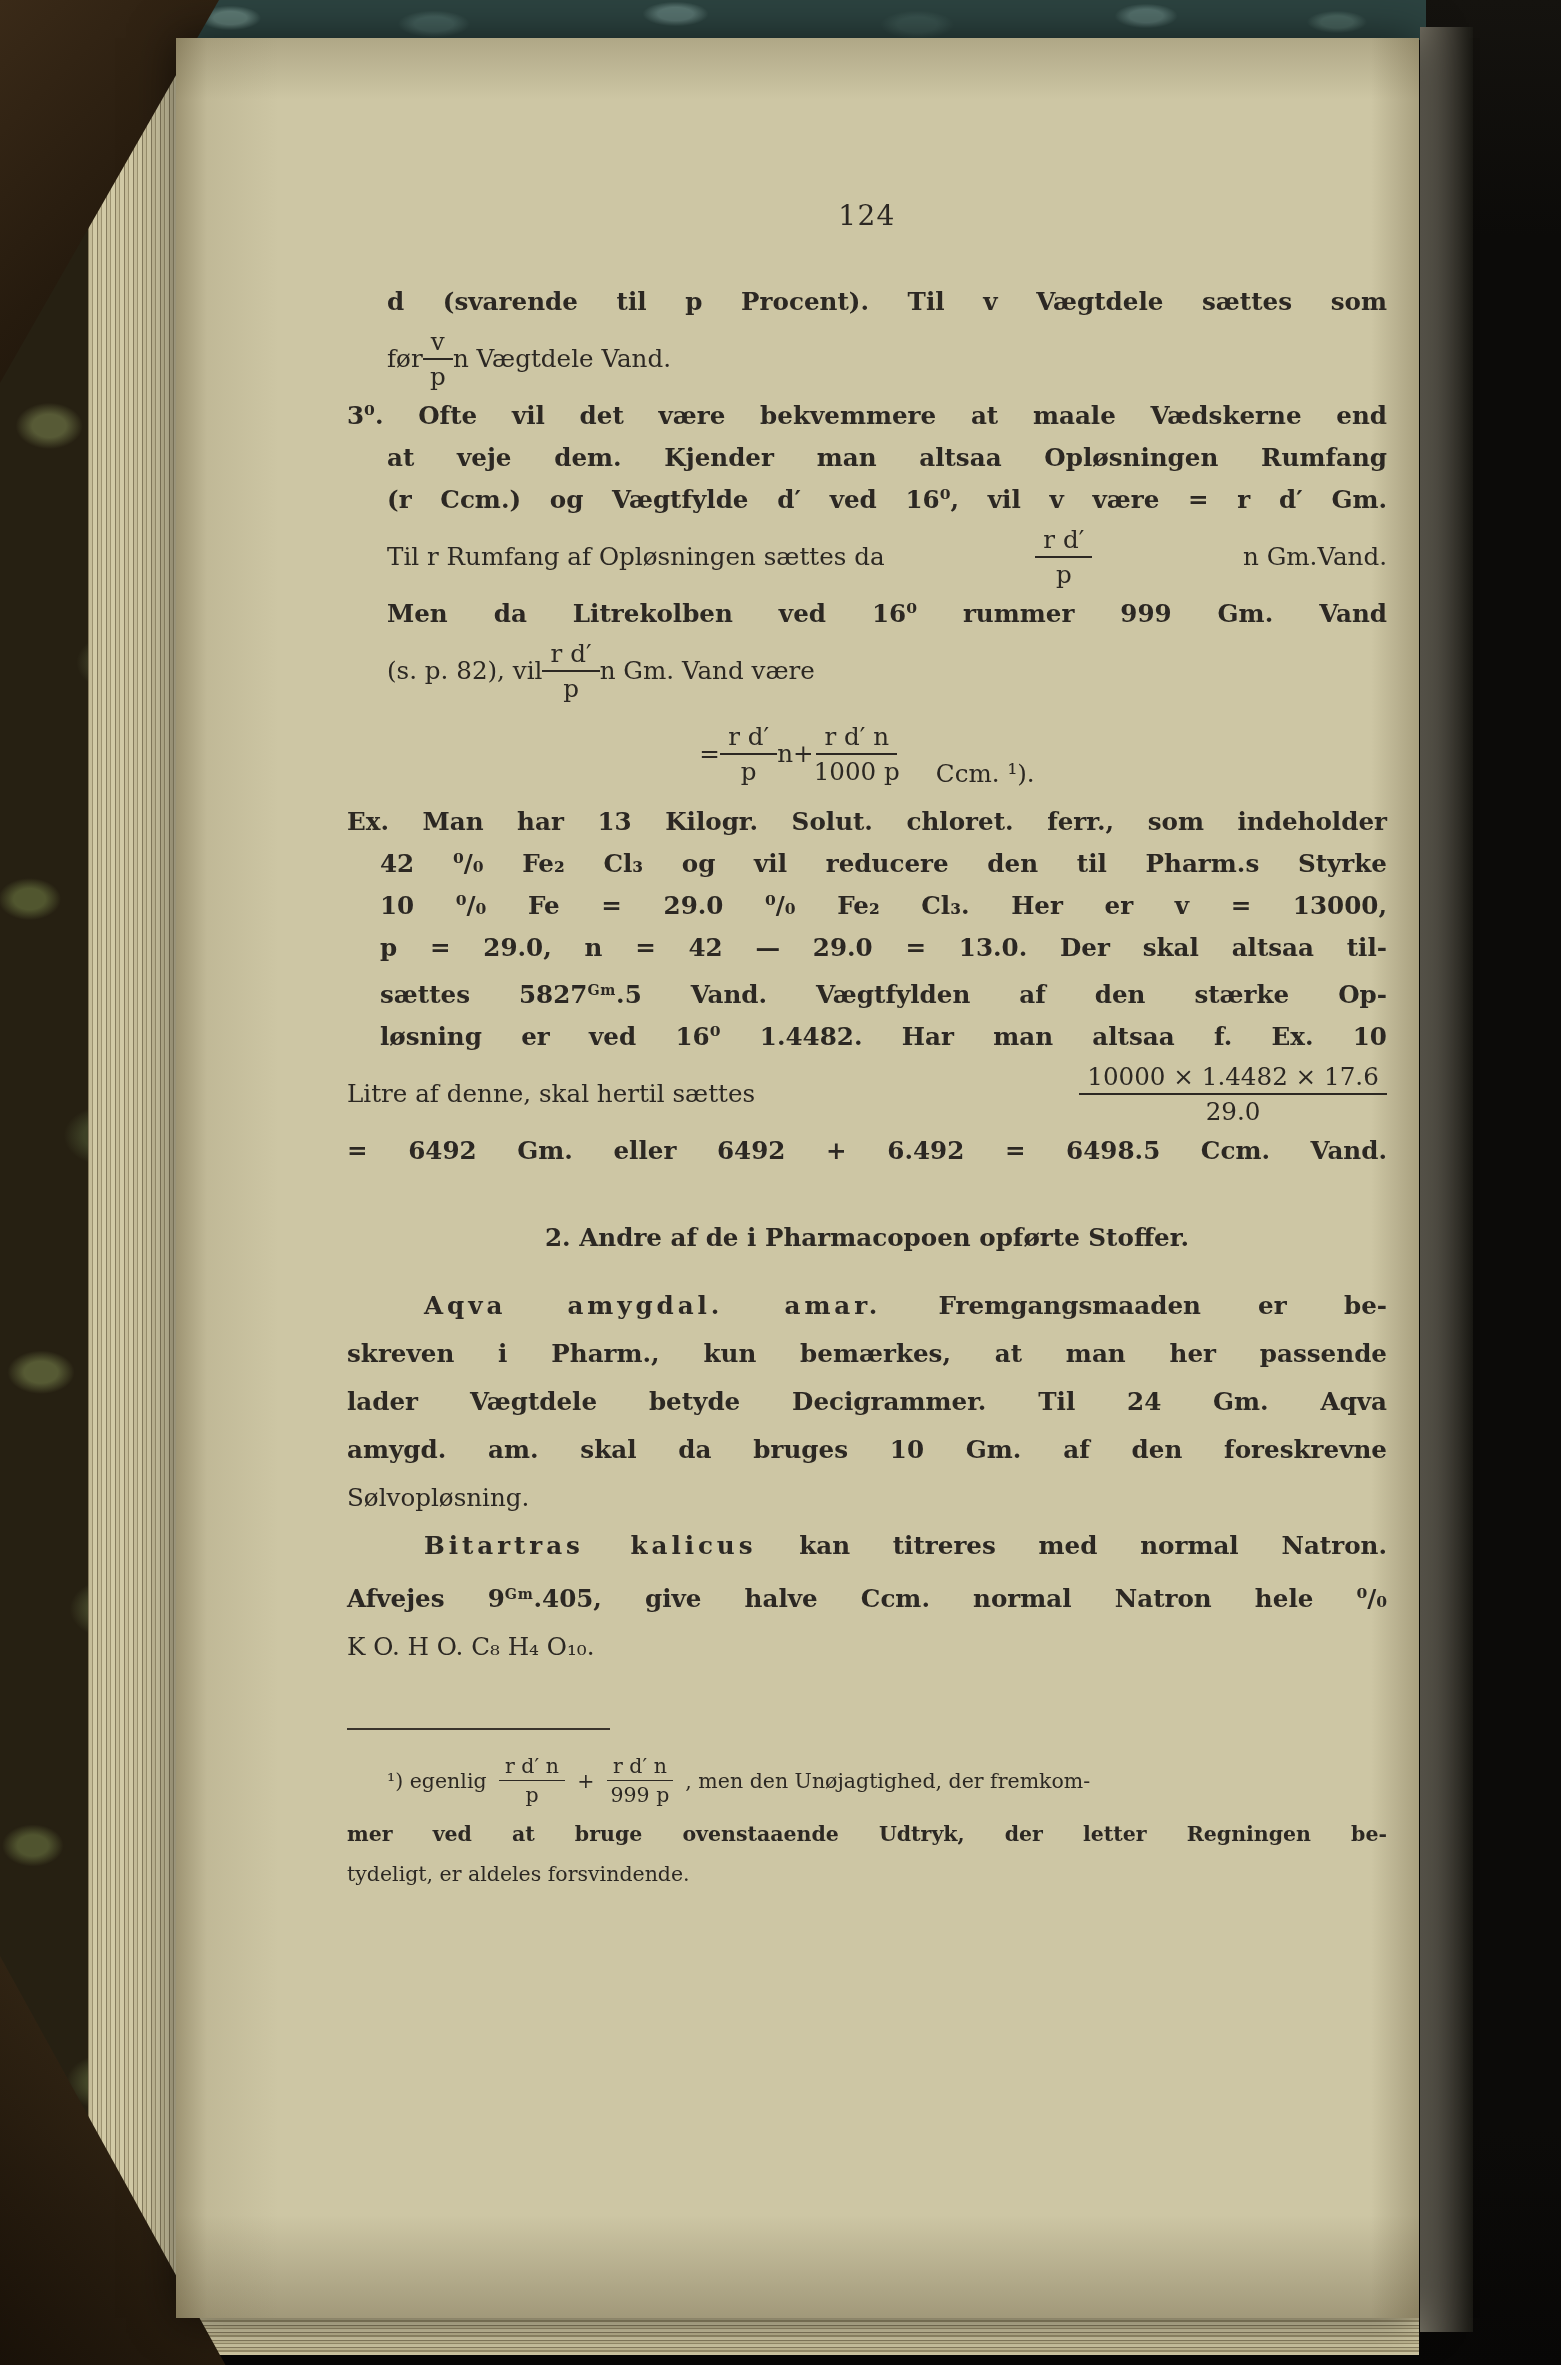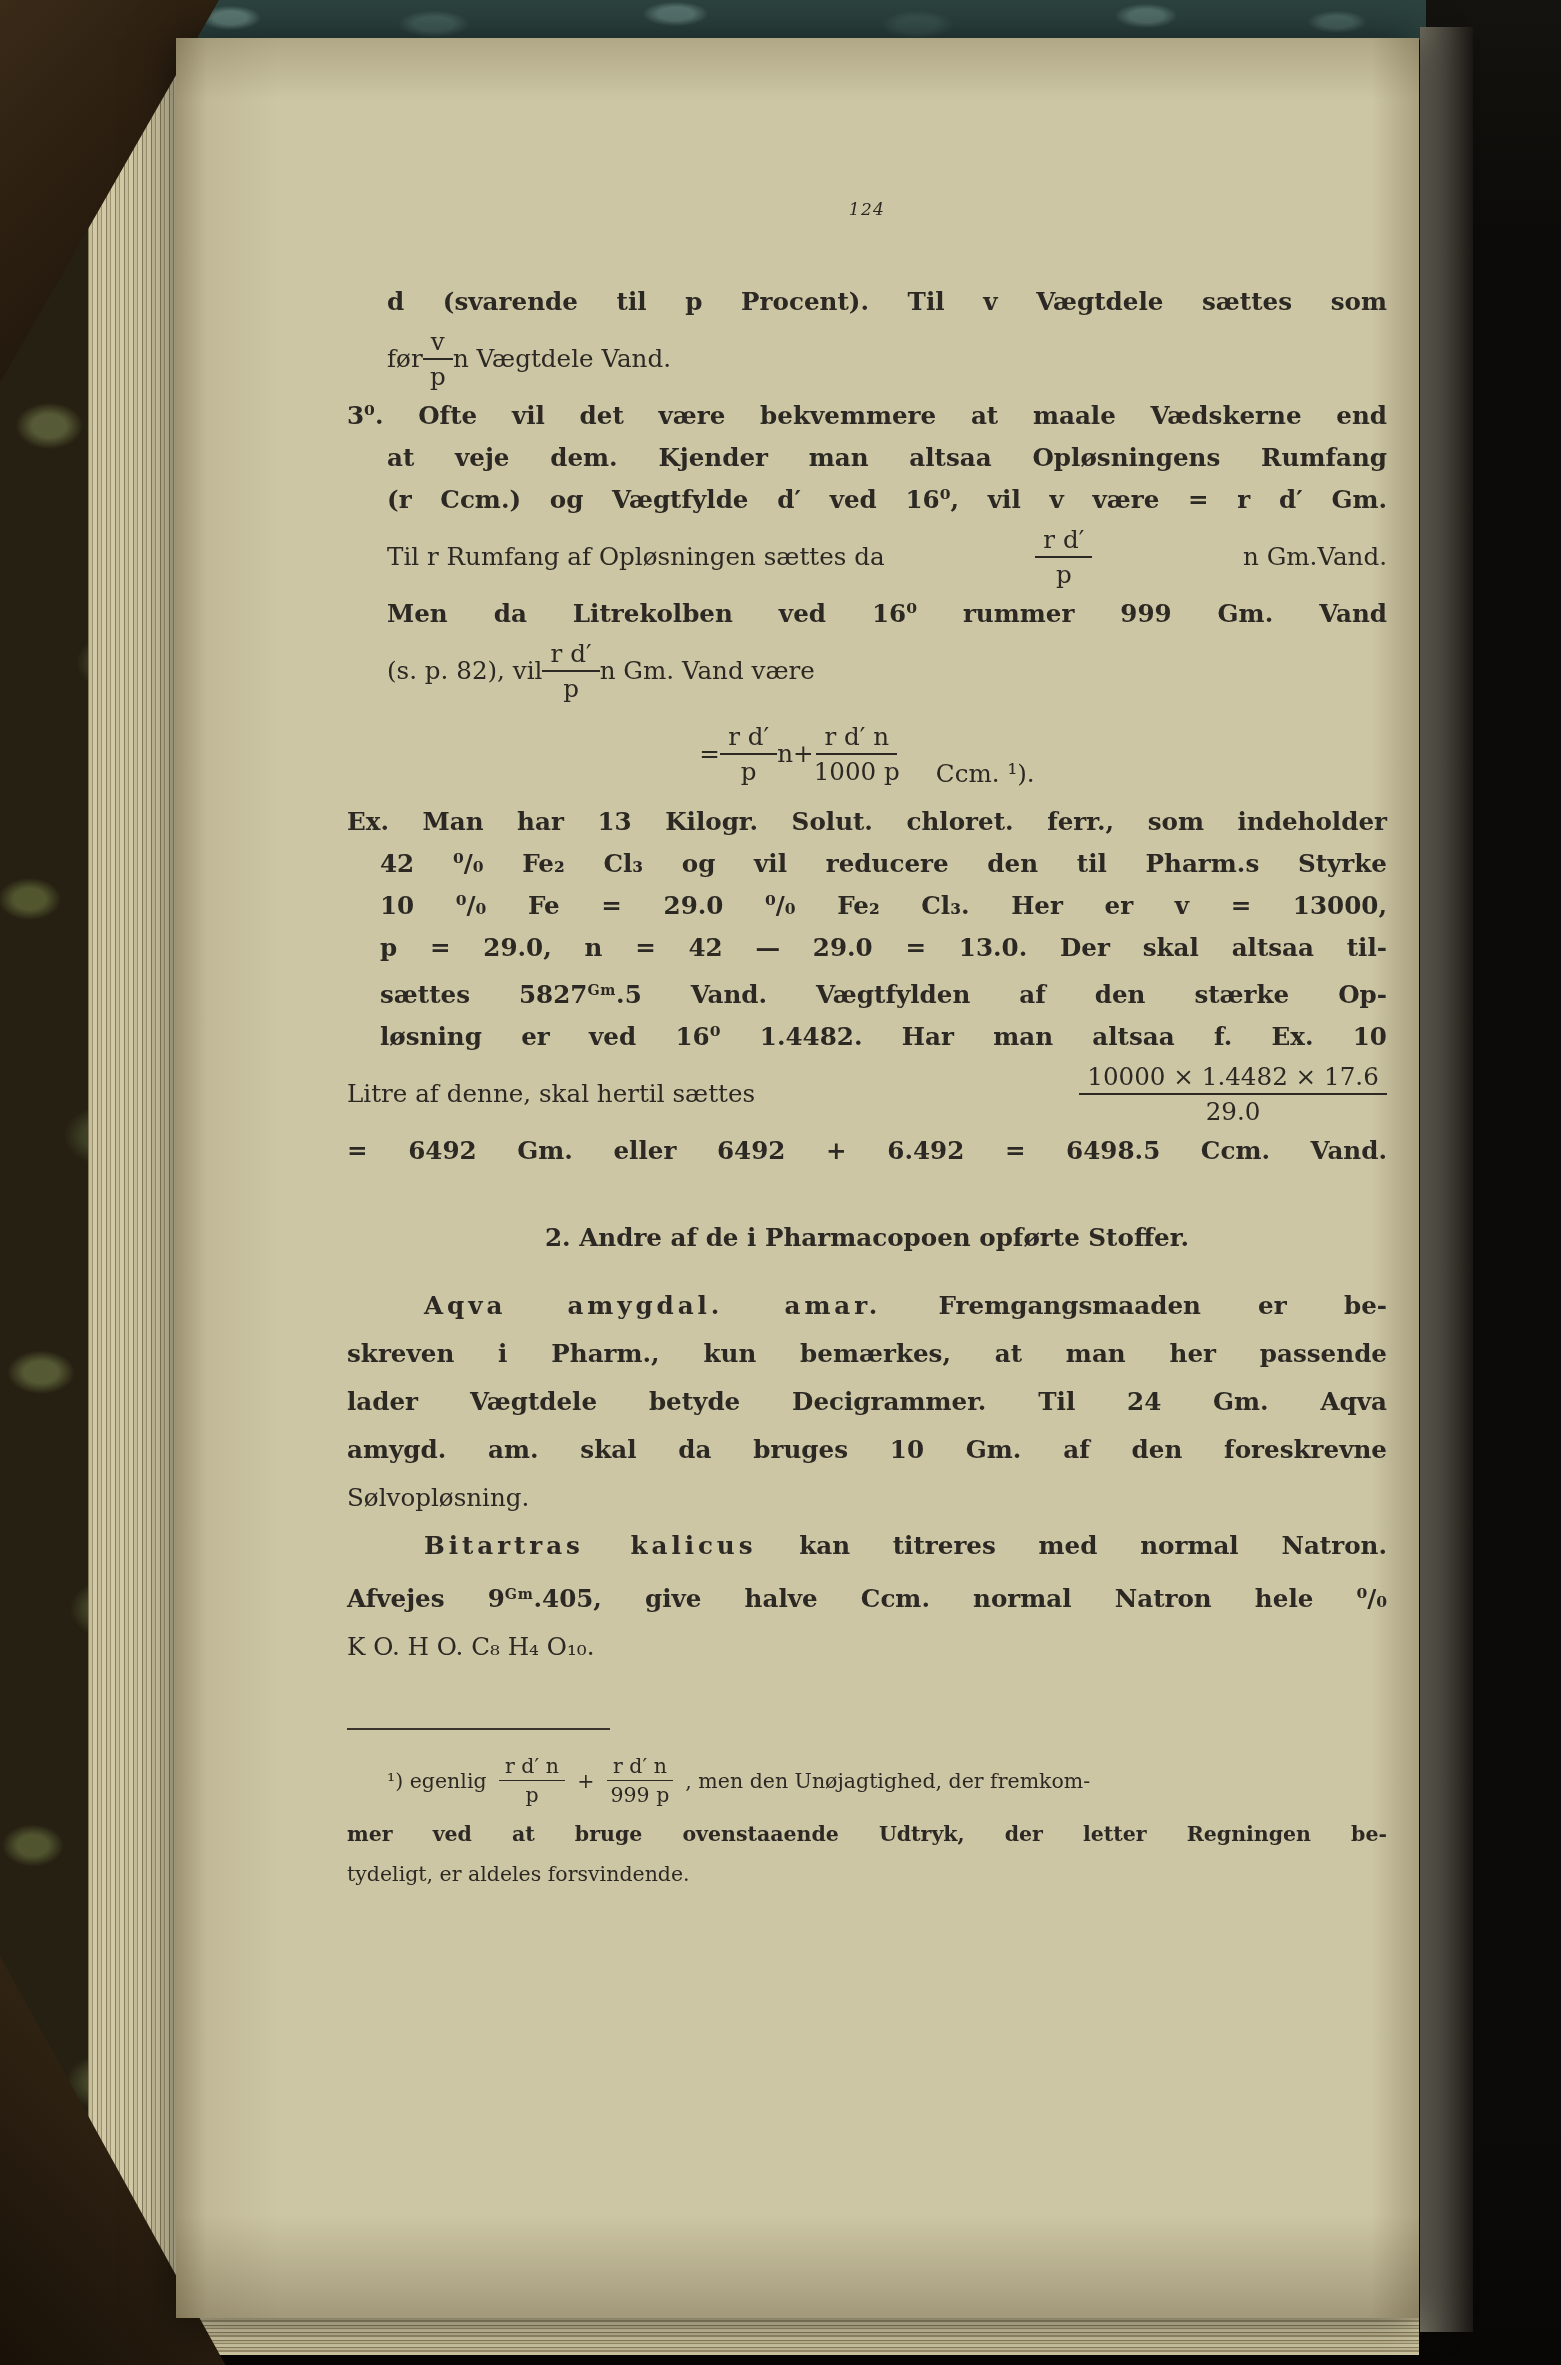--- a/index.html
+++ b/index.html
@@ -56,21 +56,21 @@
   .page { position:absolute; left:176px; top:38px; width:1243px; height:2280px;
     background-color:#cdc6a4;
     background-image:
       linear-gradient(90deg, rgba(82,68,36,0.38) 0, rgba(82,68,36,0.10) 31px, rgba(82,68,36,0) 103px),
       linear-gradient(270deg, rgba(75,62,32,0.28) 0, rgba(75,62,32,0) 48px),
       linear-gradient(180deg, rgba(70,58,30,0.22) 0, rgba(70,58,30,0) 62px),
       linear-gradient(0deg, rgba(60,48,24,0.30) 0, rgba(60,48,24,0) 103px);
     box-shadow:0 0 41px rgba(0,0,0,0.55); }
 
   .pageno { position:absolute; left:171px; top:161px; width:1040px;
-    text-align:center; font-size:17px; letter-spacing:1.4px;font-style:italic; }
+    text-align:center; font-size:28px; letter-spacing:1.4px; }
 
   .body-text { position:absolute; left:171px; top:243px; width:1040px;
     font-size:24.6px; line-height:42px; }
 
   .ln  { min-height:42px; }
   .m1  { margin-left:40px; }
   .m1b { margin-left:33px; }
   .pind{ text-indent:77px; }
   .j   { text-align:justify; text-align-last:justify;font-weight:bold; }
 
@@ -119,21 +119,21 @@
       <div class="ln m1 fx">
         <span>før</span>
         <span class="frac">
           <span class="fn">v</span>
           <span class="fd">p</span>
         </span>
         <span>n Vægtdele Vand.</span>
       </div>
 
       <div class="ln j">3⁰. Ofte vil det være bekvemmere at maale Vædskerne end</div>
-      <div class="ln m1 j">at veje dem.  Kjender man altsaa Opløsningens Rumfang</div>
+      <div class="ln m1 j">at veje dem.  Kjender man altsaa Opløsningen Rumfang</div>
       <div class="ln m1 j">(r Ccm.) og Vægtfylde d′ ved 16⁰, vil v være = r d′ Gm.</div>
 
       <div class="ln m1 fx between">
         <span>Til r Rumfang af Opløsningen sættes da</span>
         <span class="frac">
           <span class="fn">r d′</span>
           <span class="fd">p</span>
         </span>
         <span>n Gm.Vand.</span>
       </div>

